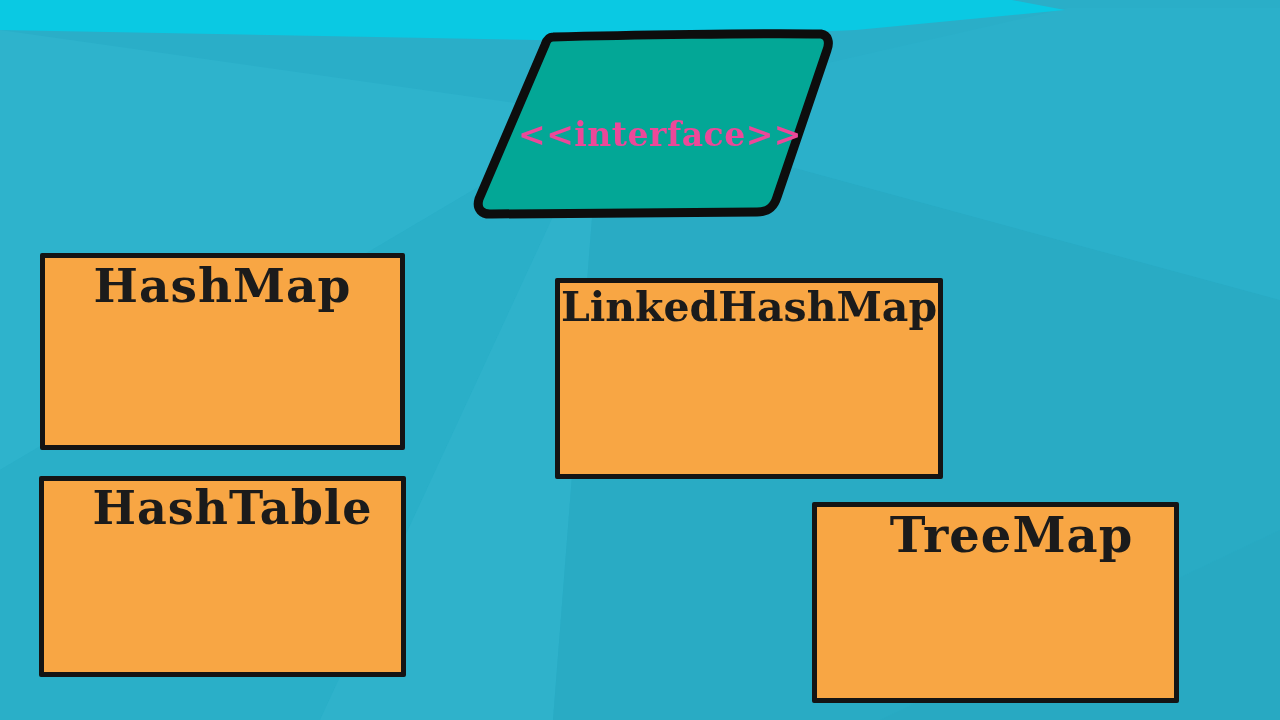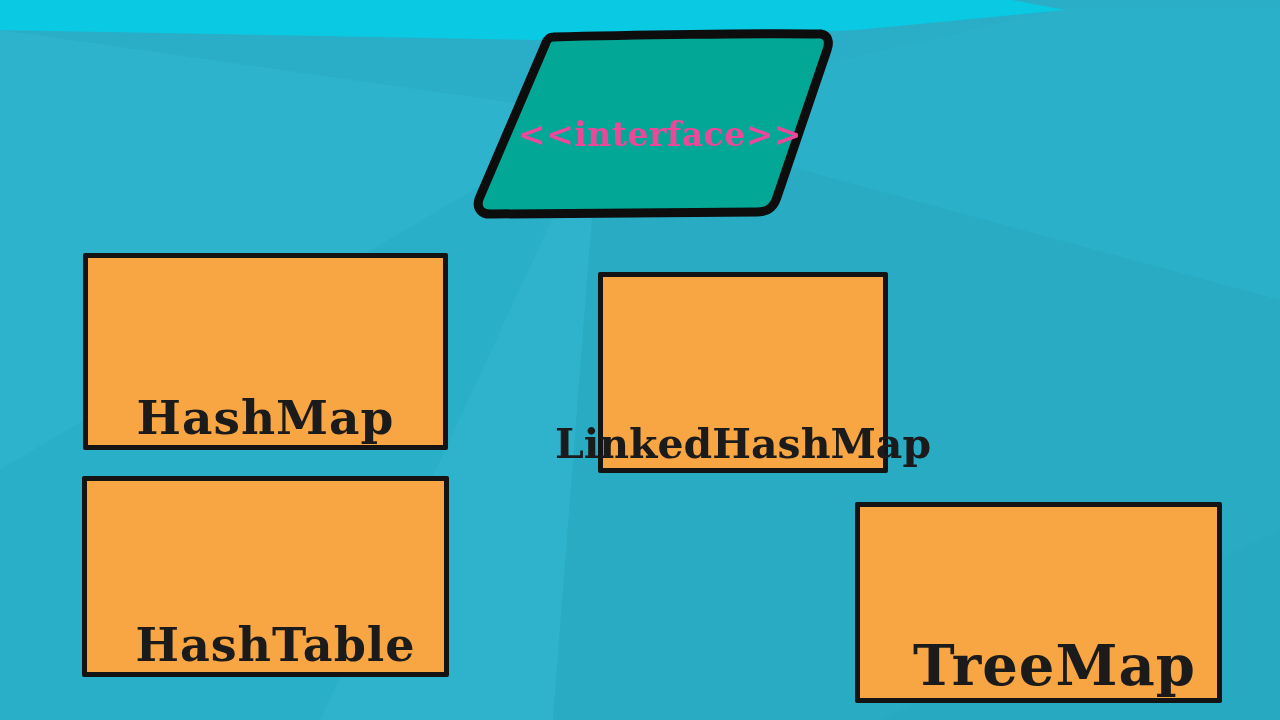--- a/index.html
+++ b/index.html
@@ -36,32 +36,31 @@
   .iface-stereotype { font-size: 33px; letter-spacing: 0.5px; }
   .iface-name { font-size: 39px; letter-spacing: 1px; }
 
   .cls {
     position: absolute;
     box-sizing: border-box;
     background: #f8a644;
     border: 5px solid #141414;
     border-radius: 2px;
     display: flex;
-    align-items: flex-end;
+    align-items: flex-start;
     justify-content: center;
     color: #1b1b1b;
     font-weight: bold;
     letter-spacing: 1px;
     user-select: none;
-    margin-left: 43px;
   }
   .cls-hashmap       { left: 40px;  top: 253px; width: 365px; height: 197px; font-size: 47px; }
-  .cls-linkedhashmap { left: 555px; top: 272px; width: 290px; height: 201px; font-size: 41px; letter-spacing: 0; }
+  .cls-linkedhashmap { left: 555px; top: 278px; width: 388px; height: 201px; font-size: 41px; letter-spacing: 0; }
   .cls-hashtable     { left: 39px;  top: 476px; width: 367px; height: 201px; font-size: 46px; padding-left: 20px; }
-  .cls-treemap       { left: 812px; top: 502px; width: 367px; height: 201px; font-size: 56px; padding-left: 32px; }
+  .cls-treemap       { left: 812px; top: 502px; width: 367px; height: 201px; font-size: 48px; padding-left: 32px; }
 </style>
 </head>
 <body>
 
 <div class="stage">
 
   <svg class="bg-svg" width="1280" height="720" viewBox="0 0 1280 720" aria-hidden="true">
     <rect x="0" y="0" width="1280" height="720" fill="#2aaec8"></rect>
 
     <polygon points="600,115 0,30 0,470" fill="#2eb3cc"></polygon>

